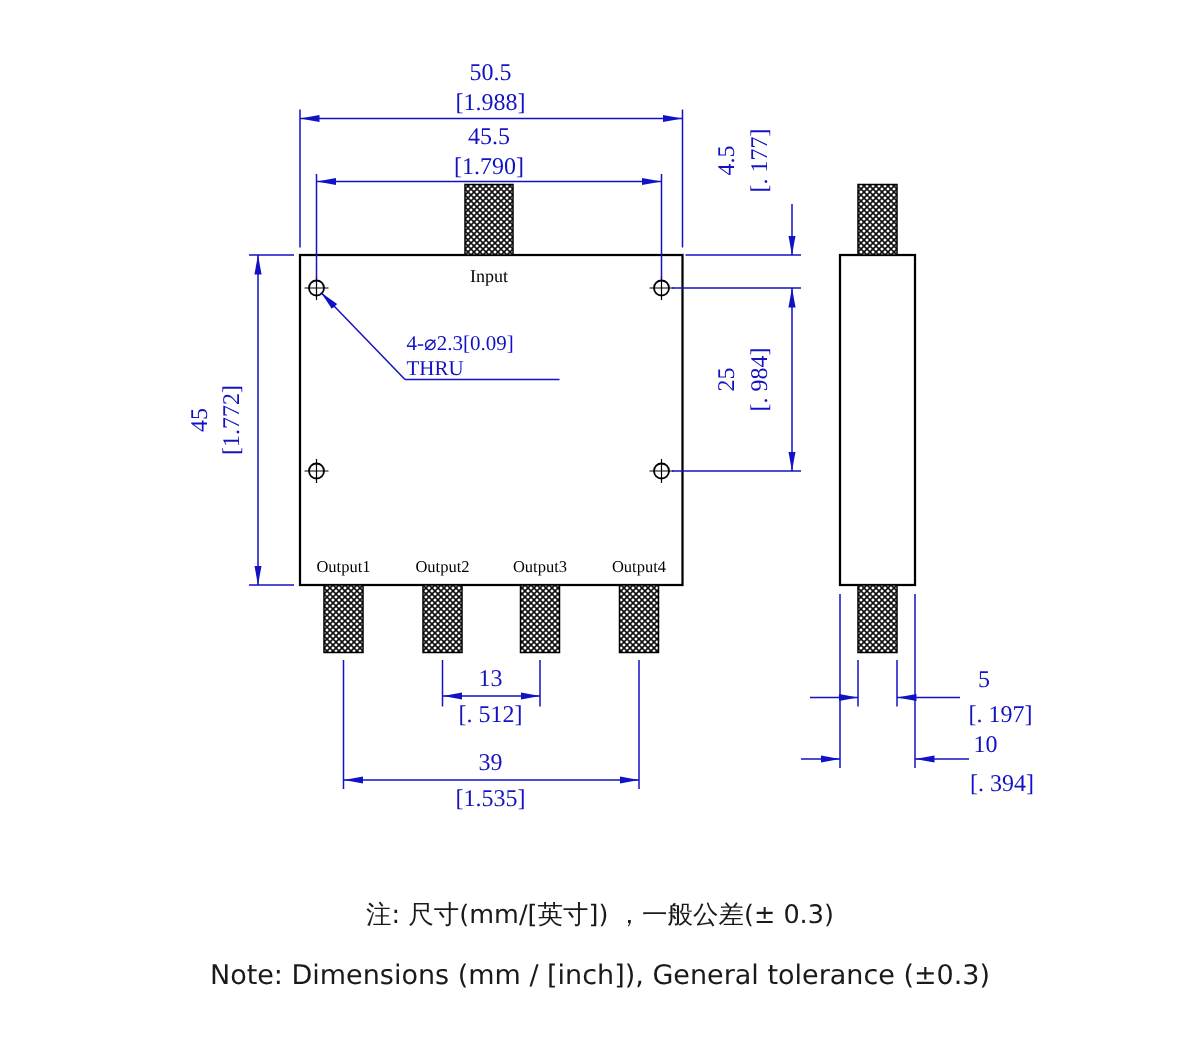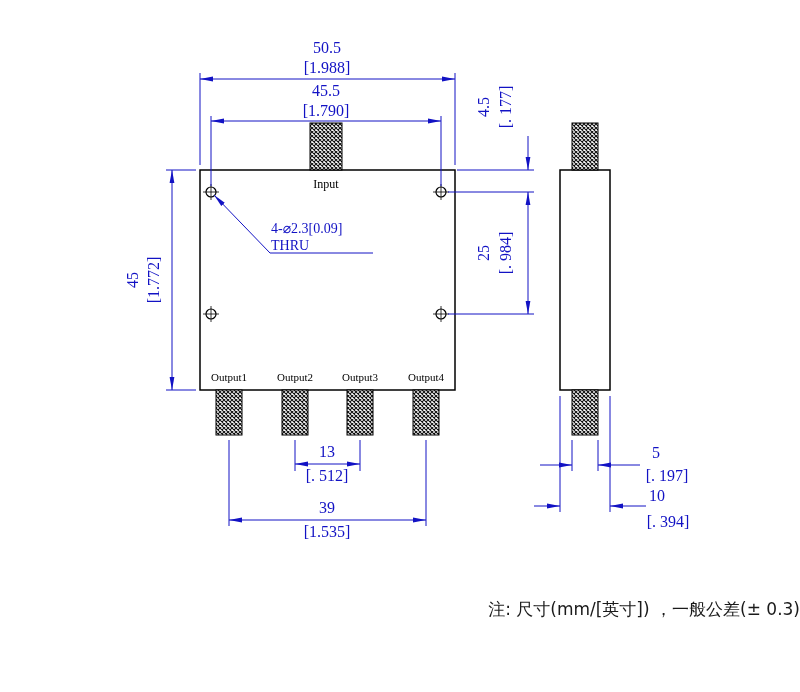--- a/index.html
+++ b/index.html
@@ -7,21 +7,21 @@
         font-family:"Liberation Serif","DejaVu Serif",serif;}
   svg text{font-family:"Liberation Serif","DejaVu Serif",serif;}
   .dimtxt{fill:#1212c4;font-size:16px;}
   .mid{text-anchor:middle;}
   .blktxt{fill:#000000;}
   .lbl{font-size:11px;}
   .inlbl{font-size:12px;}
   .callout{fill:#1212c4;font-size:14px;}
   .dl{stroke:#1212c4;stroke-width:1;fill:none;}
   .ol{stroke:#000000;fill:#ffffff;}
-  .note{position:absolute;width:100%;text-align:right;color:#1a1a1a;
+  .note{position:absolute;width:100%;text-align:center;color:#1a1a1a;
         font-family:"DejaVu Sans","Liberation Sans",sans-serif;}
   .note-cn{top:598px;font-size:17px;}
   .note-en{top:640px;font-size:18px;}
 </style>
 </head>
 <body>
 
 <div class="page">
 
 <svg width="800" height="560" viewBox="0 0 800 560">
@@ -150,14 +150,15 @@
     <line x1="560" y1="396" x2="560" y2="512" class="dl"></line>
     <line x1="610" y1="396" x2="610" y2="512" class="dl"></line>
     <line x1="534" y1="506" x2="560" y2="506" class="dl" marker-end="url(#arr)"></line>
     <line x1="646" y1="506" x2="610" y2="506" class="dl" marker-end="url(#arr)"></line>
     <text x="657" y="501" class="dimtxt mid">10</text>
     <text x="668" y="527" class="dimtxt mid">[. 394]</text>
   </g>
 </svg>
 
 <div class="note note-cn">注: 尺寸(mm/[英寸]) ，一般公差(± 0.3)</div>
+<div class="note note-en">Note: Dimensions (mm / [inch]), General tolerance (±0.3)</div>
 
 </div>
 
 </body></html>

